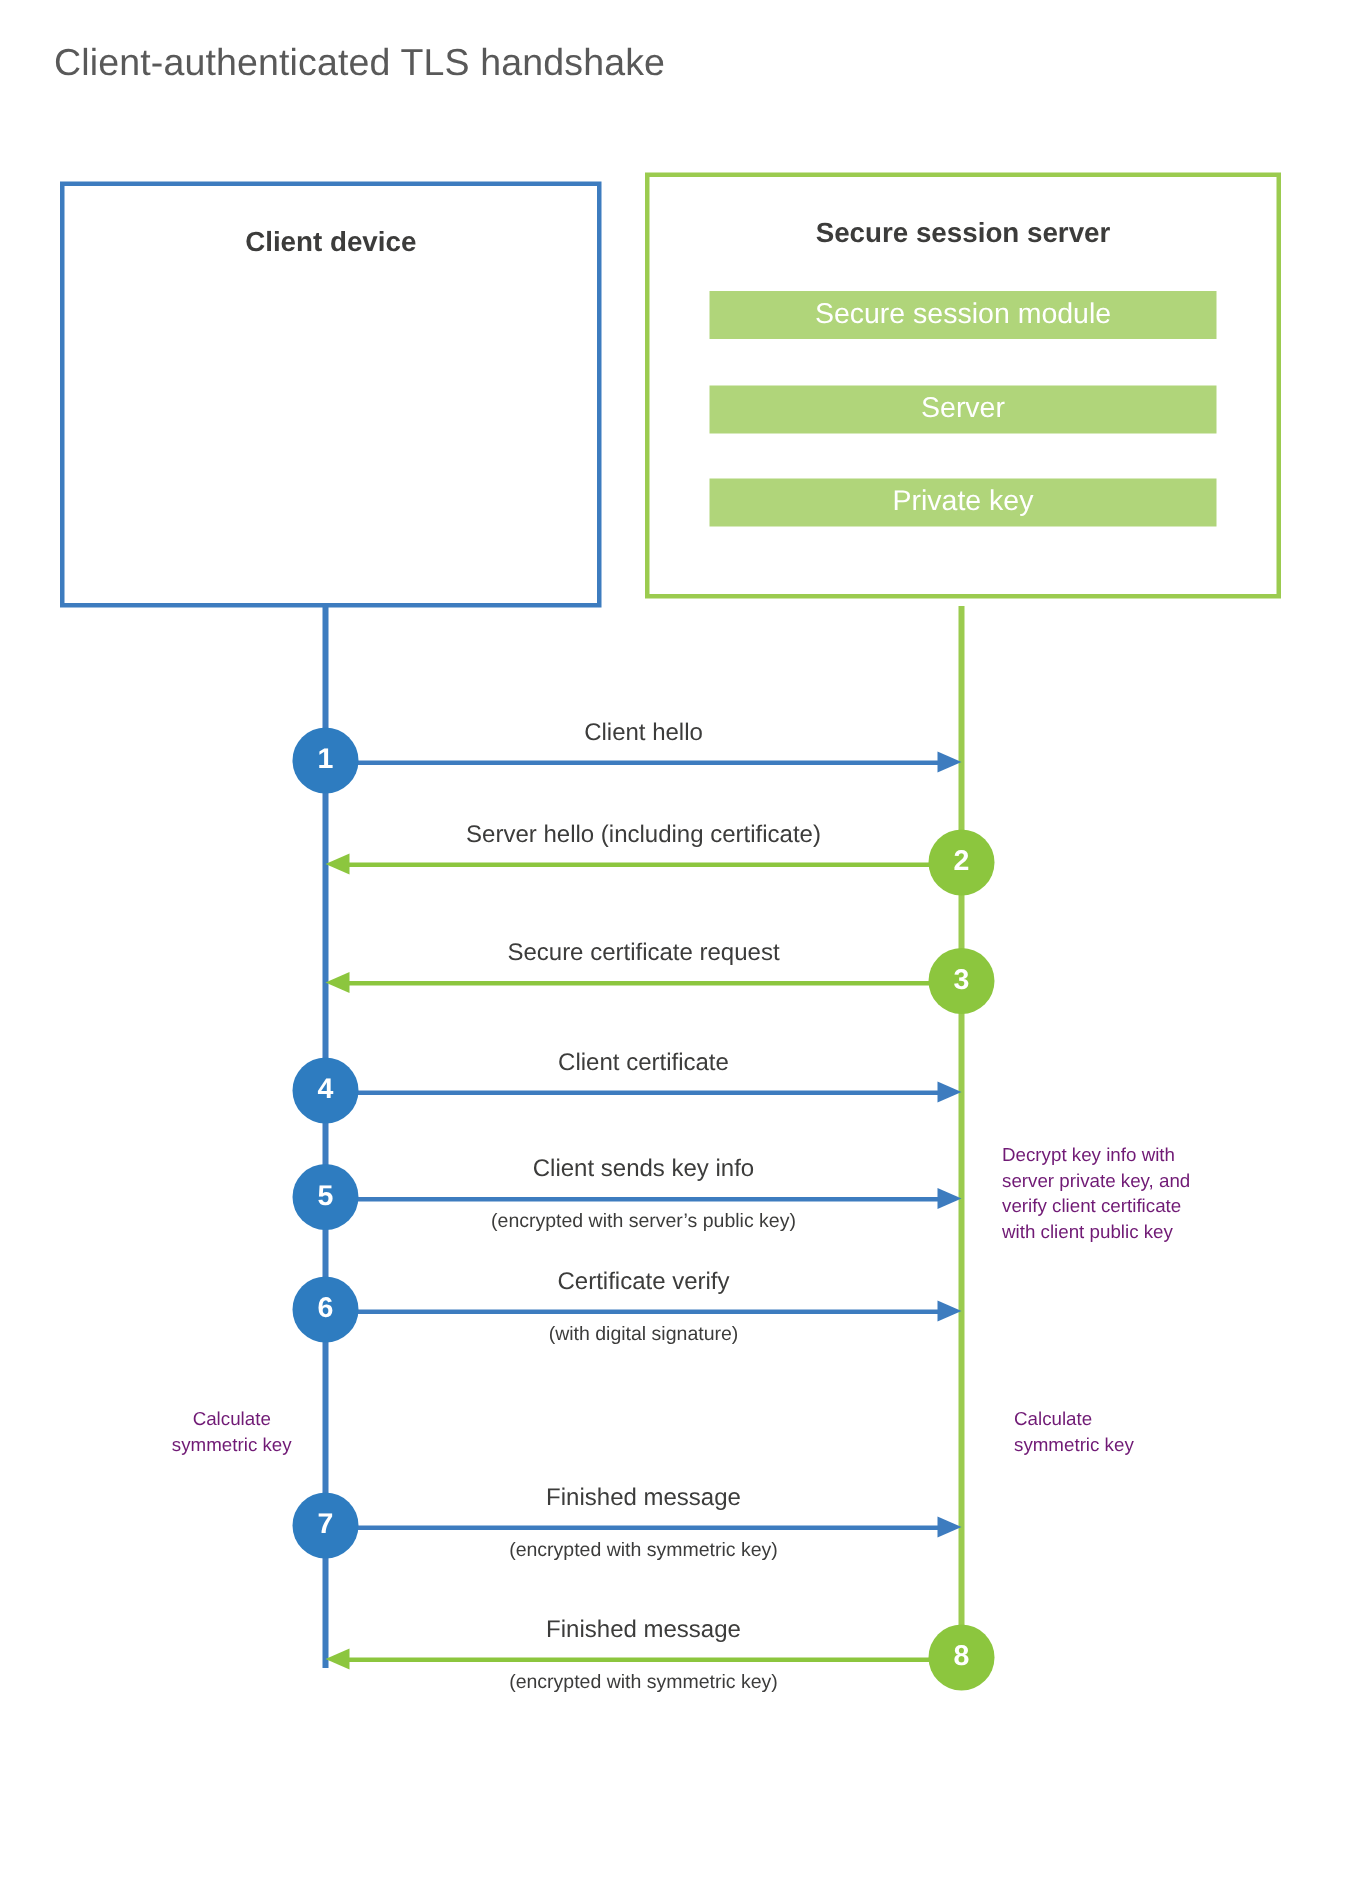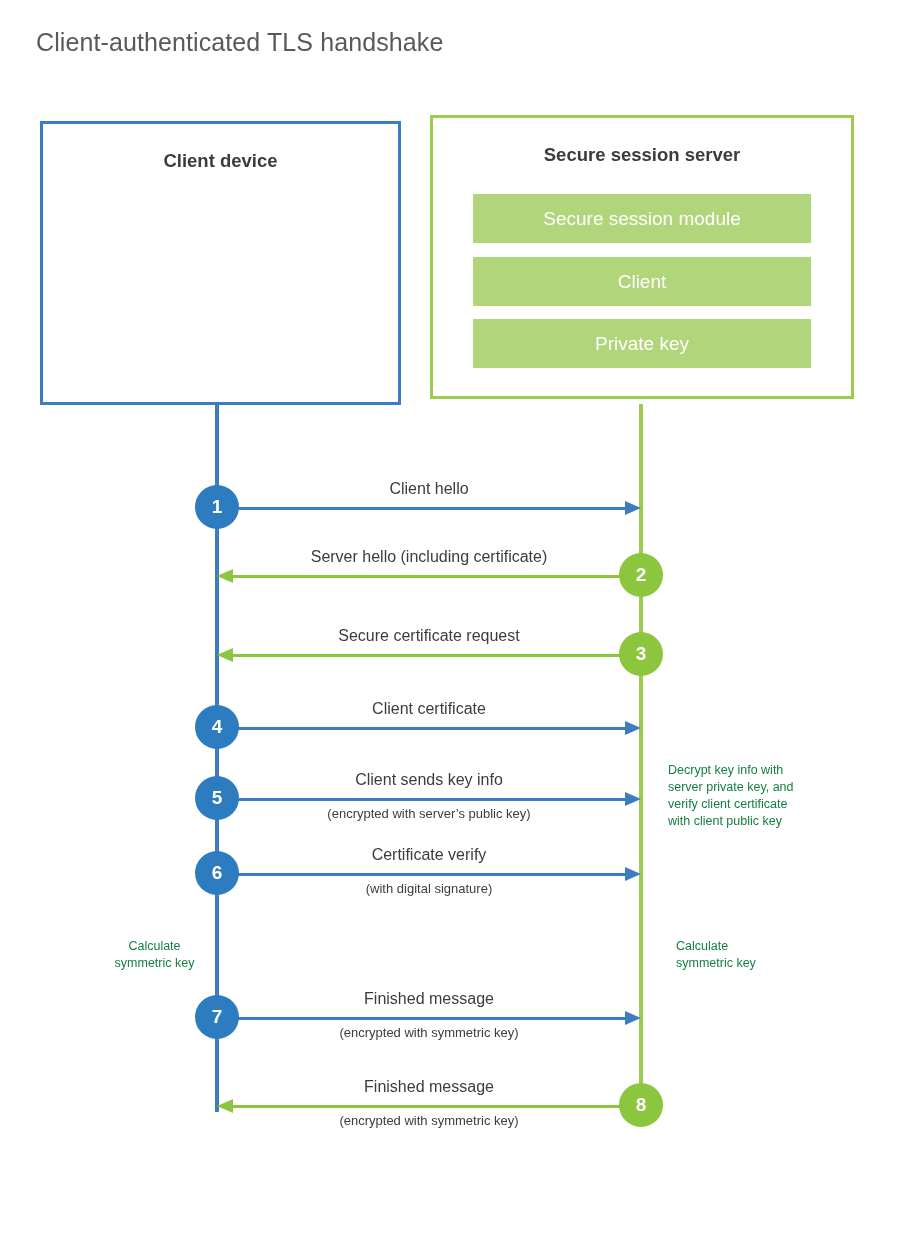--- a/index.html
+++ b/index.html
@@ -78,21 +78,21 @@
     color: #ffffff;
     font-size: 19px;
     line-height: 27px;
     text-align: center;
     font-weight: 400;
   }
   .server-component {
     position: absolute;
     left: 40px;
     width: 338px;
-    height: 49px;
+    height: 32px;
     background: #b0d57a;
     display: flex;
     align-items: center;
     justify-content: center;
     color: #ffffff;
     font-size: 19px;
     font-weight: 400;
   }
   #server-comp-0 { top: 76px; }
   #server-comp-1 { top: 139px; }
@@ -186,42 +186,42 @@
     top: -22px;
   }
   .circle-client { left: 195px; background: #2e7cc0; }
   .circle-server { left: 619px; background: #8cc63e; }
 
   
   .side-note {
     position: absolute;
     font-size: 12.5px;
     line-height: 17px;
-    color: #15803d;
+    color: #701a75;
     white-space: pre-line;
   }
   #note-decrypt { left: 668px; top: 762px; width: 185px; }
   #note-calc-client { left: 92px; top: 938px; width: 125px; text-align: center; }
   #note-calc-server { left: 676px; top: 938px; width: 140px; }
 </style>
 </head>
 <body>
 
 <div id="diagram-root">
 
   <div class="page-title">Client-authenticated TLS handshake</div>
 
   <div class="entity-box" id="client-box">
     <div class="entity-title">Client device</div>
   </div>
 
   <div class="entity-box" id="server-box">
     <div class="entity-title">Secure session server</div>
     <div class="server-component" id="server-comp-0">Secure session module</div>
-    <div class="server-component" id="server-comp-1">Client</div>
+    <div class="server-component" id="server-comp-1">Server</div>
     <div class="server-component" id="server-comp-2">Private key</div>
   </div>
 
   <div class="lifeline" id="client-lifeline"></div>
   <div class="lifeline" id="server-lifeline"></div>
 
   <div class="message arrow-right msg-blue" style="top:507px">
     <div class="msg-label">Client hello</div>
     <div class="arrow-line"></div>
     <div class="arrow-head"></div>

